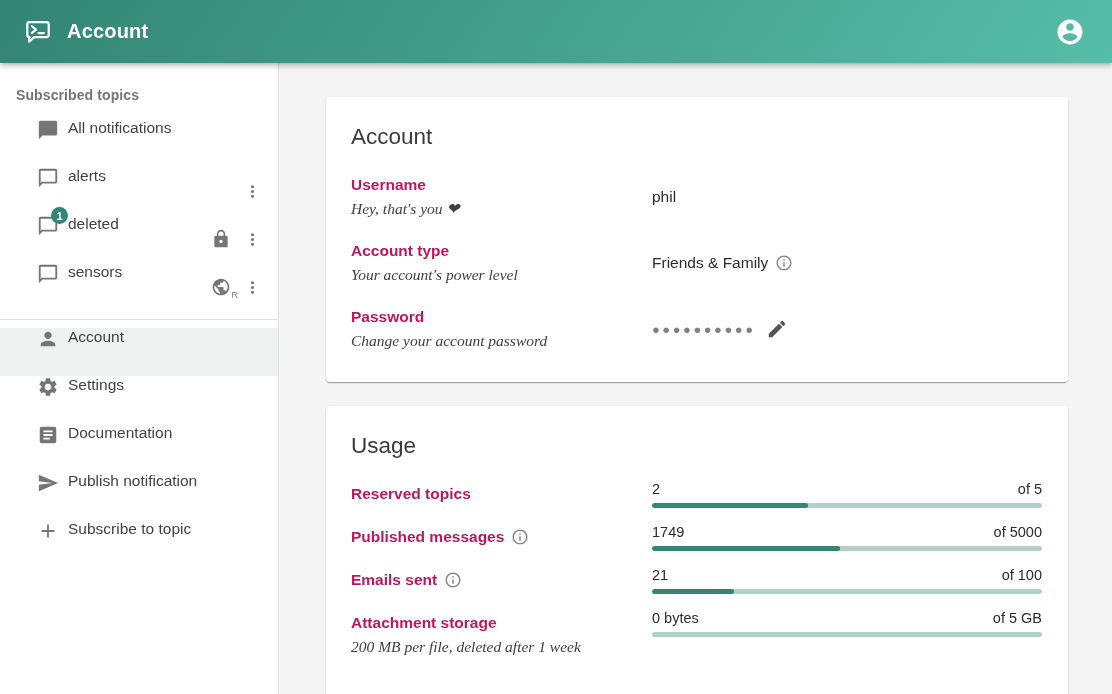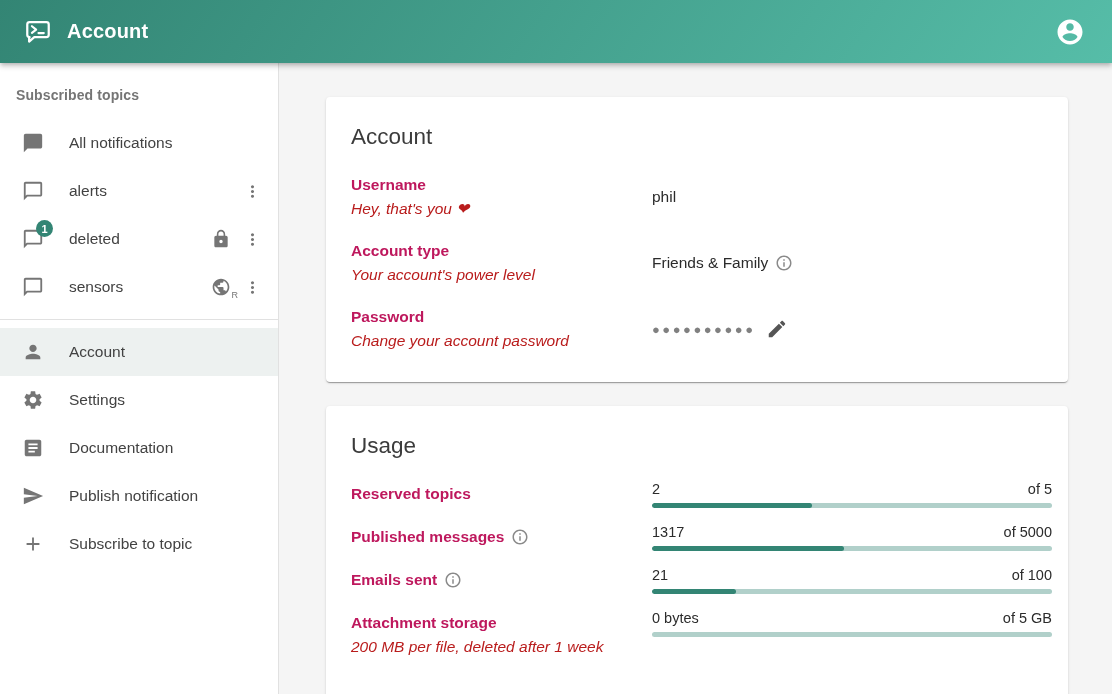--- a/index.html
+++ b/index.html
@@ -30,22 +30,22 @@
   
   .sidebar {
     width: 279px; background: #fff; border-right: 1px solid #e1e1e1;
     padding-top: 8px; flex-shrink: 0;
   }
   .subheader {
     height: 48px; line-height: 48px; padding-left: 16px;
     color: #757575; font-size: 14px; font-weight: bold; letter-spacing: .1px;
   }
   .nav-item {
-    height: 48px; display: flex; align-items: center;
-    padding: 0 16px 0 22px; cursor: pointer; color: #424242; gap: 16px;
+    height: 48px; display: flex; 
+    padding: 0 16px 0 37px; cursor: pointer; color: #424242;
   }
   .nav-item.selected { background: #edf1f0; }
   .nav-icon { width: 22px; height: 22px; color: #757575; position: relative; flex-shrink: 0; display: inline-flex; }
   .nav-label { font-size: 15.5px; margin-left: 9px; flex: 1; white-space: nowrap; }
   .badge {
     position: absolute; top: -8px; right: -9px;
     min-width: 17px; height: 17px; border-radius: 9px;
     background: #338574; color: #fff; font-size: 11px; font-weight: bold;
     display: flex; align-items: center; justify-content: center; padding: 0 3px;
   }
@@ -62,30 +62,30 @@
     width: 742px; background: #fff; border-radius: 4px;
     box-shadow: 0 2px 1px -1px rgba(0,0,0,.2), 0 1px 1px 0 rgba(0,0,0,.14), 0 1px 3px 0 rgba(0,0,0,.12);
     margin-bottom: 24px;
   }
   .card-title { font-size: 22.5px; color: #3b3b3b; padding: 27px 26px 14px 25px; font-weight: normal; }
 
   
   .acct-row { display: flex; align-items: center; padding: 9px 26px 9px 25px; }
   .lbl-col { width: 301px; flex-shrink: 0; }
   .row-label { font-size: 15.5px; font-weight: bold; color: #be185d; line-height: 24px; }
-  .row-sub { font-size: 15.5px; font-style: italic; color: #b91c1c; line-height: 24px; }
+  .row-sub { font-size: 15.5px; font-style: italic; color: #404040; line-height: 24px; font-family: Liberation Serif, serif; }
   .val-col { display: flex; align-items: center; font-size: 15.5px; color: #2b2b2b; }
   .pw-dots { font-size: 13px; letter-spacing: 2.5px; color: #808080; }
   .edit-btn { background: none; border: none; cursor: pointer; width: 22px; height: 22px;
     color: #555; margin-left: 10px; display: inline-flex; padding: 0; }
   .info-icon { width: 18px; height: 18px; color: #8a8a8a; margin-left: 7px; display: inline-flex; flex-shrink: 0; }
   .card-pad-bottom { height: 20px; }
 
   
-  .usage-row { display: flex; align-items: flex-start; padding: 7px 16px 8px 25px; justify-content: center; }
+  .usage-row { display: flex; align-items: flex-start; padding: 7px 26px 8px 25px; justify-content: center; }
   .usage-label-wrap { display: flex; align-items: center; }
   .usage-val { flex: 1; }
   .bar-labels { display: flex; justify-content: space-between; font-size: 14.5px; color: #2b2b2b; line-height: 19px; }
   .bar-track { height: 5px; background: #b1d0ca; border-radius: 3px; margin-top: 4px; overflow: hidden; }
   .bar-fill { height: 100%; background: #338574; border-radius: 3px; }
   .usage-row .lbl-col { padding-top: 2px; }
   svg { display: block; width: 100%; height: 100%; }
 </style>
 </head>
 <body>
@@ -305,21 +305,21 @@
         <div class="lbl-col usage-label-wrap">
           <span class="row-label">Published messages</span>
           <span class="info-icon">
             <svg viewBox="0 0 24 24" fill="currentColor">
                 <path d="M11 7h2v2h-2zm0 4h2v6h-2zm1-9C6.48 2 2 6.48 2 12s4.48 10 10 10 10-4.48 10-10S17.52 2 12 2zm0 18c-4.41 0-8-3.59-8-8s3.59-8 8-8 8 3.59 8 8-3.59 8-8 8z"></path>
               </svg>
           </span>
         </div>
         <div class="usage-val">
           <div class="bar-labels">
-            <span>1317</span>
+            <span>1749</span>
             <span>of 5000</span>
           </div>
           <div class="bar-track">
             <div class="bar-fill" style="width:48.1%"></div>
           </div>
         </div>
       </div>
 
       <div class="usage-row">
         <div class="lbl-col usage-label-wrap">

